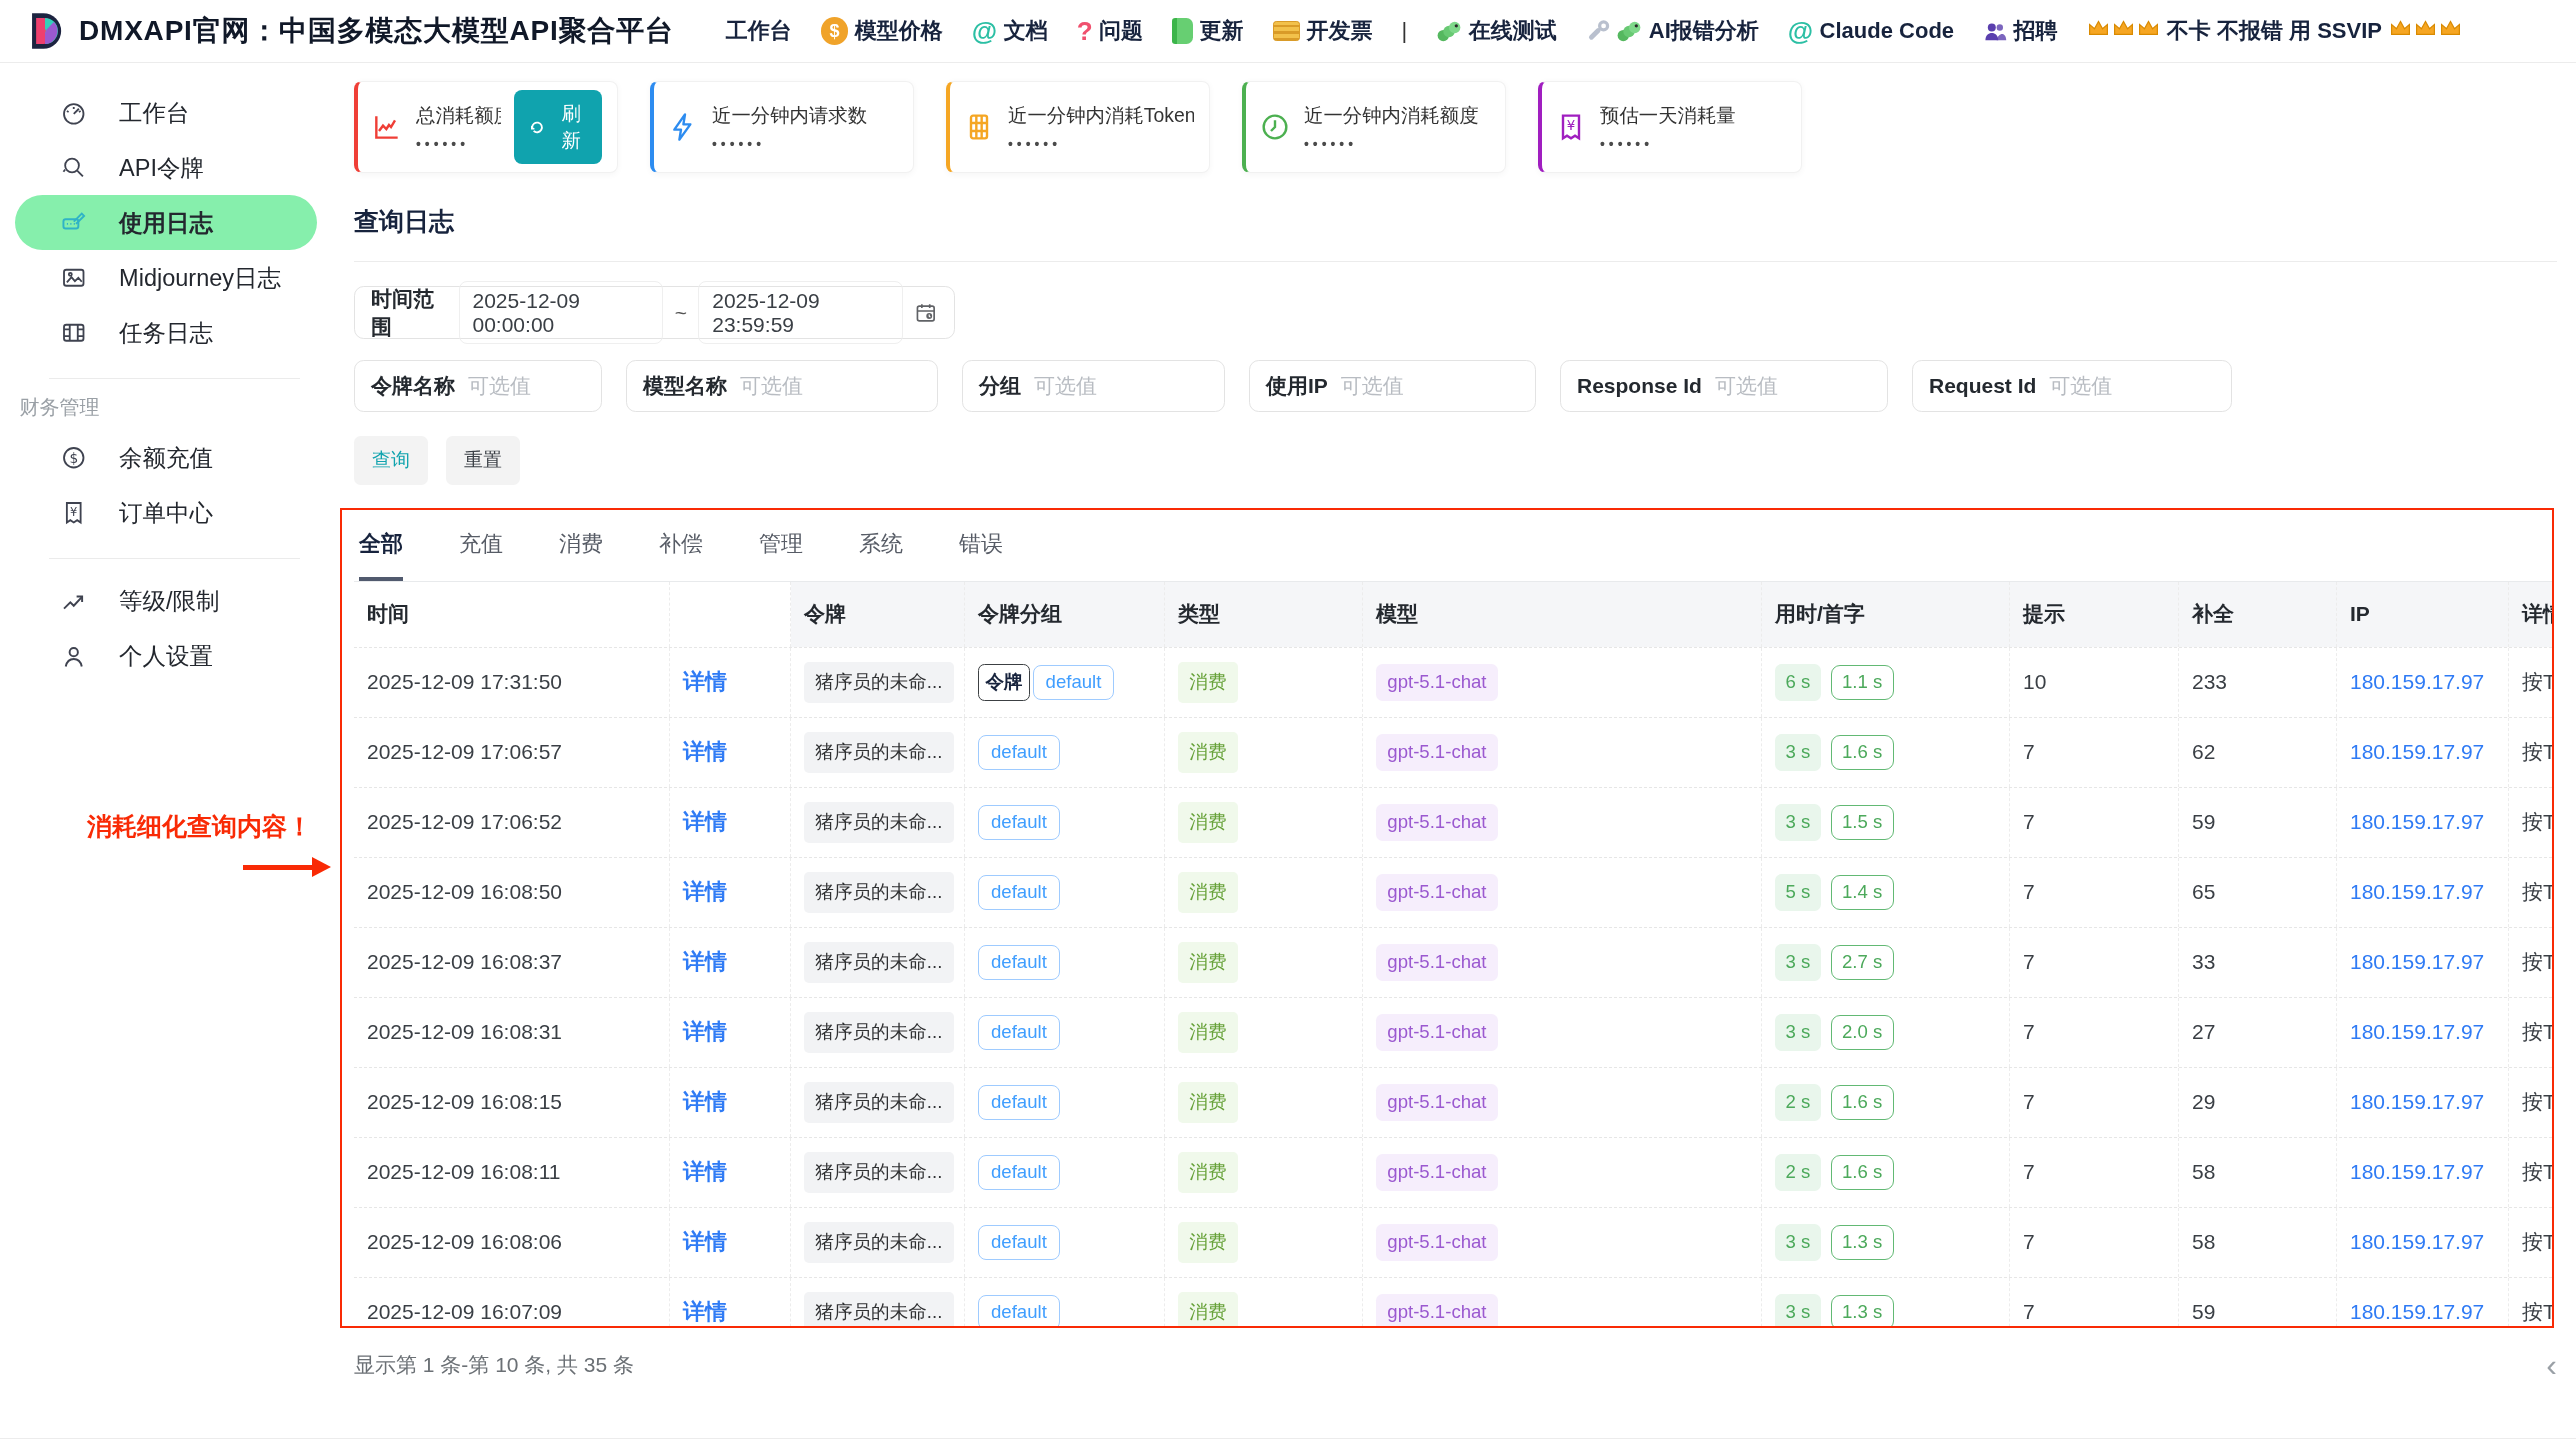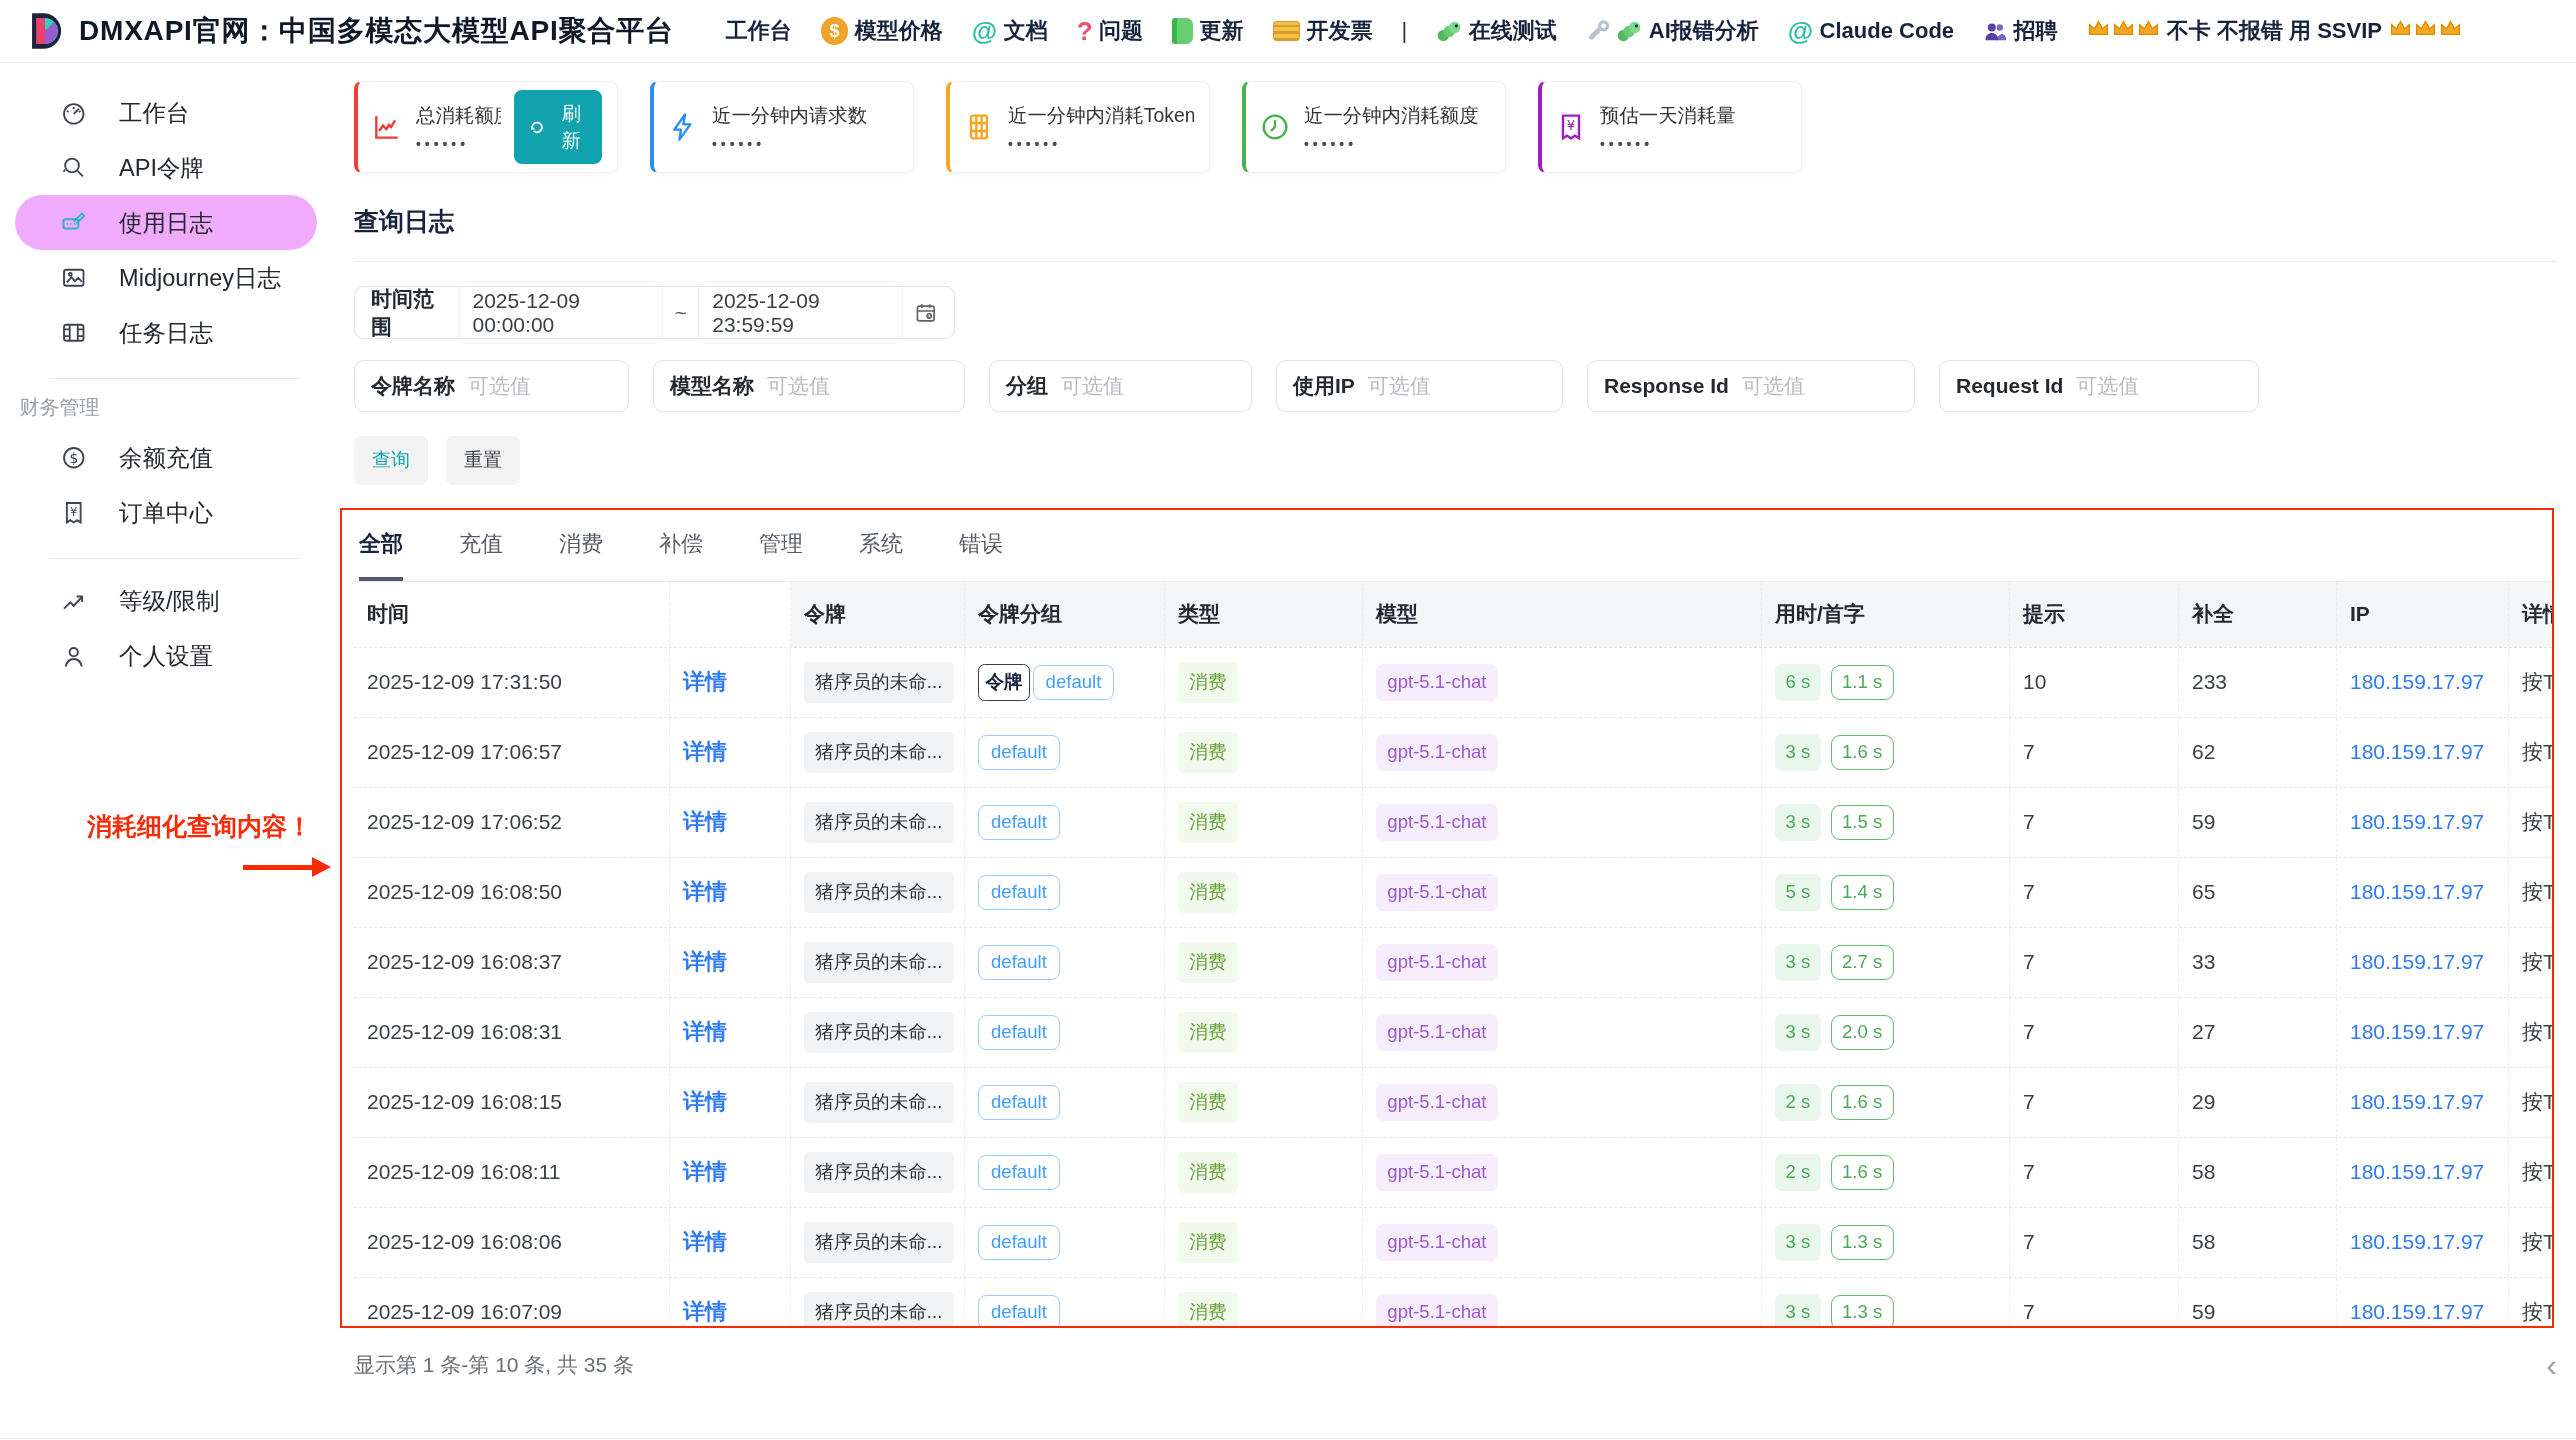--- a/index.html
+++ b/index.html
@@ -22,21 +22,21 @@
   .ic-book { width:21px; height:26px; border-radius:3.2px 6.5px 6.5px 3.2px; background:linear-gradient(90deg,#3cb54a 0 22%,#67cf72 22% 100%); }
   .ic-invoice { width:27.5px; height:19.4px; border-radius:3.2px; background:#f2c14b;
     background-image:repeating-linear-gradient(0deg,#d99b28 0 2.4px,#f2c14b 2.4px 6.5px); border:1.6px solid #d99b28; }
   .crowns svg { margin:0 0.8px; }
 
   
   .sidebar { position:absolute; left:0; top:64px; width:332px; height:1377px; background:#fff; padding-top:21px; }
   .side-item { height:55px; display:flex; align-items:center; gap:32px; padding-left:45px;
     font-size:23.5px; color:#23272e; cursor:pointer; margin:0 14.6px; border-radius:27.5px; }
   .side-item svg { flex:0 0 auto; }
-  .side-item.active { background:#f0abfc; }
+  .side-item.active { background:#86efac;font-weight:bold; }
   .side-divider { border-top:0.8px solid #ebebeb; margin:18px 0 14.6px 49px; width:251px; }
   .side-section { padding-left:19.4px; font-size:20px; color:#9aa0a6; margin:3.2px 0 9.7px 0; }
 
   
   .main { margin-left:332px; padding-top:18px; }
 
   .stats-row { display:flex; gap:32px; margin-left:22px; }
   .stat-card { width:264px; height:92px; background:#fff; border:0.8px solid #f1f1f1;
     border-left:4.9px solid #ccc; border-radius:8px; box-shadow:0 1.6px 6.5px rgba(0,0,0,.04);
     display:flex; align-items:center; padding:0 14.6px 0 13px; gap:13px; }
@@ -350,21 +350,21 @@
     <span class="time-val">2025-12-09 23:59:59</span>
     <svg class="cal-icon" width="26" height="26" viewBox="0 0 24 24" fill="none" stroke="#606266" stroke-width="1.7">
         <rect x="3.5" y="5" width="17" height="15" rx="2"></rect>
         <path d="M8 3 v4 M16 3 v4 M3.5 10 h17"></path>
         <circle cx="15.5" cy="15" r="3" fill="#606266" stroke="none"></circle>
         <path d="M15.5 13.5 v1.7 l1.2 1" stroke="#fff" stroke-width="1.2"></path>
       </svg>
   </div>
 
   <div class="filters-row">
-    <div class="filter-box" style="width:275px">
+    <div class="filter-box" style="width:248px">
       <span class="lbl">令牌名称</span>
       <span class="ph">可选值</span>
     </div>
     <div class="filter-box" style="width:312px">
       <span class="lbl">模型名称</span>
       <span class="ph">可选值</span>
     </div>
     <div class="filter-box" style="width:263px">
       <span class="lbl">分组</span>
       <span class="ph">可选值</span>

